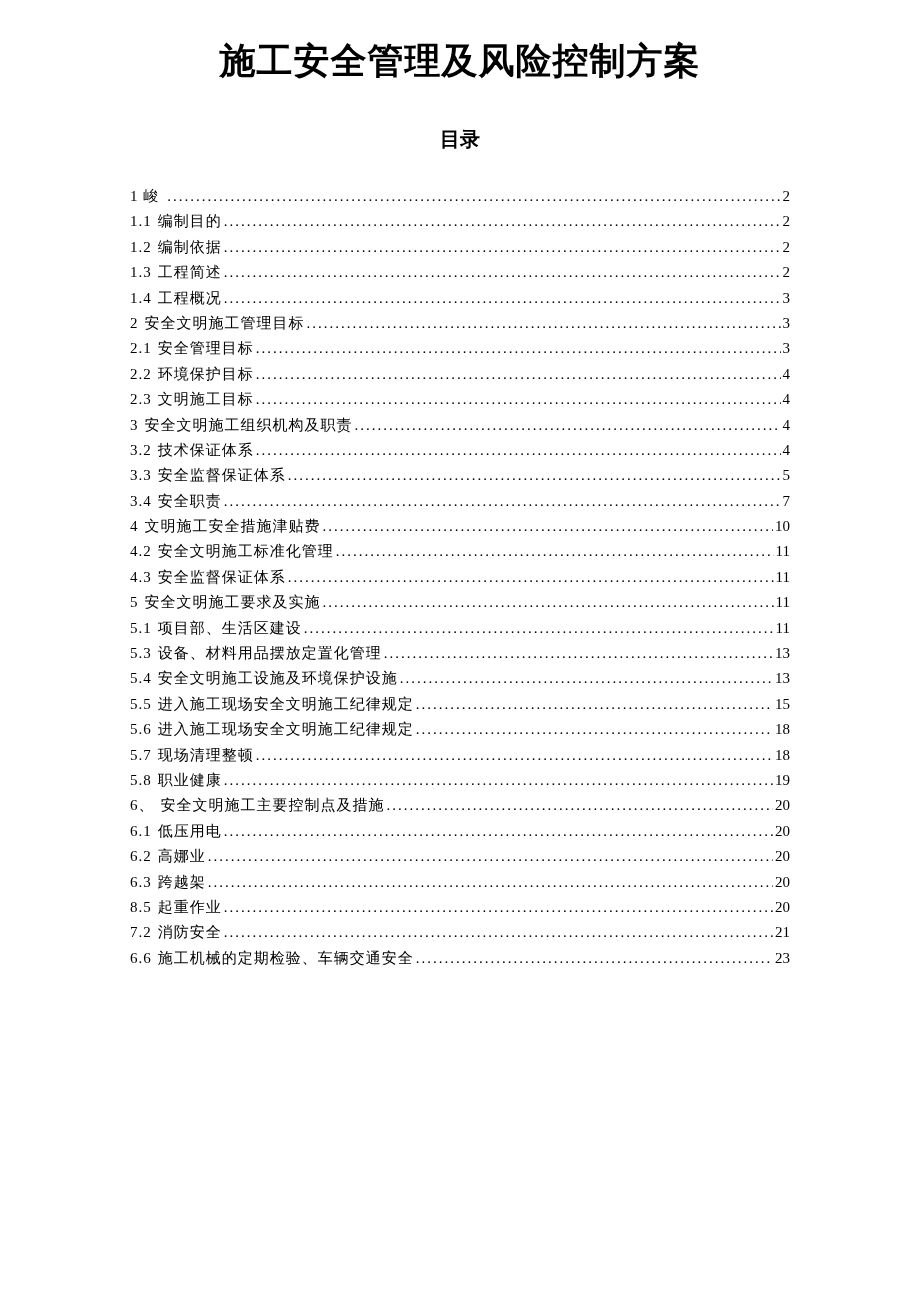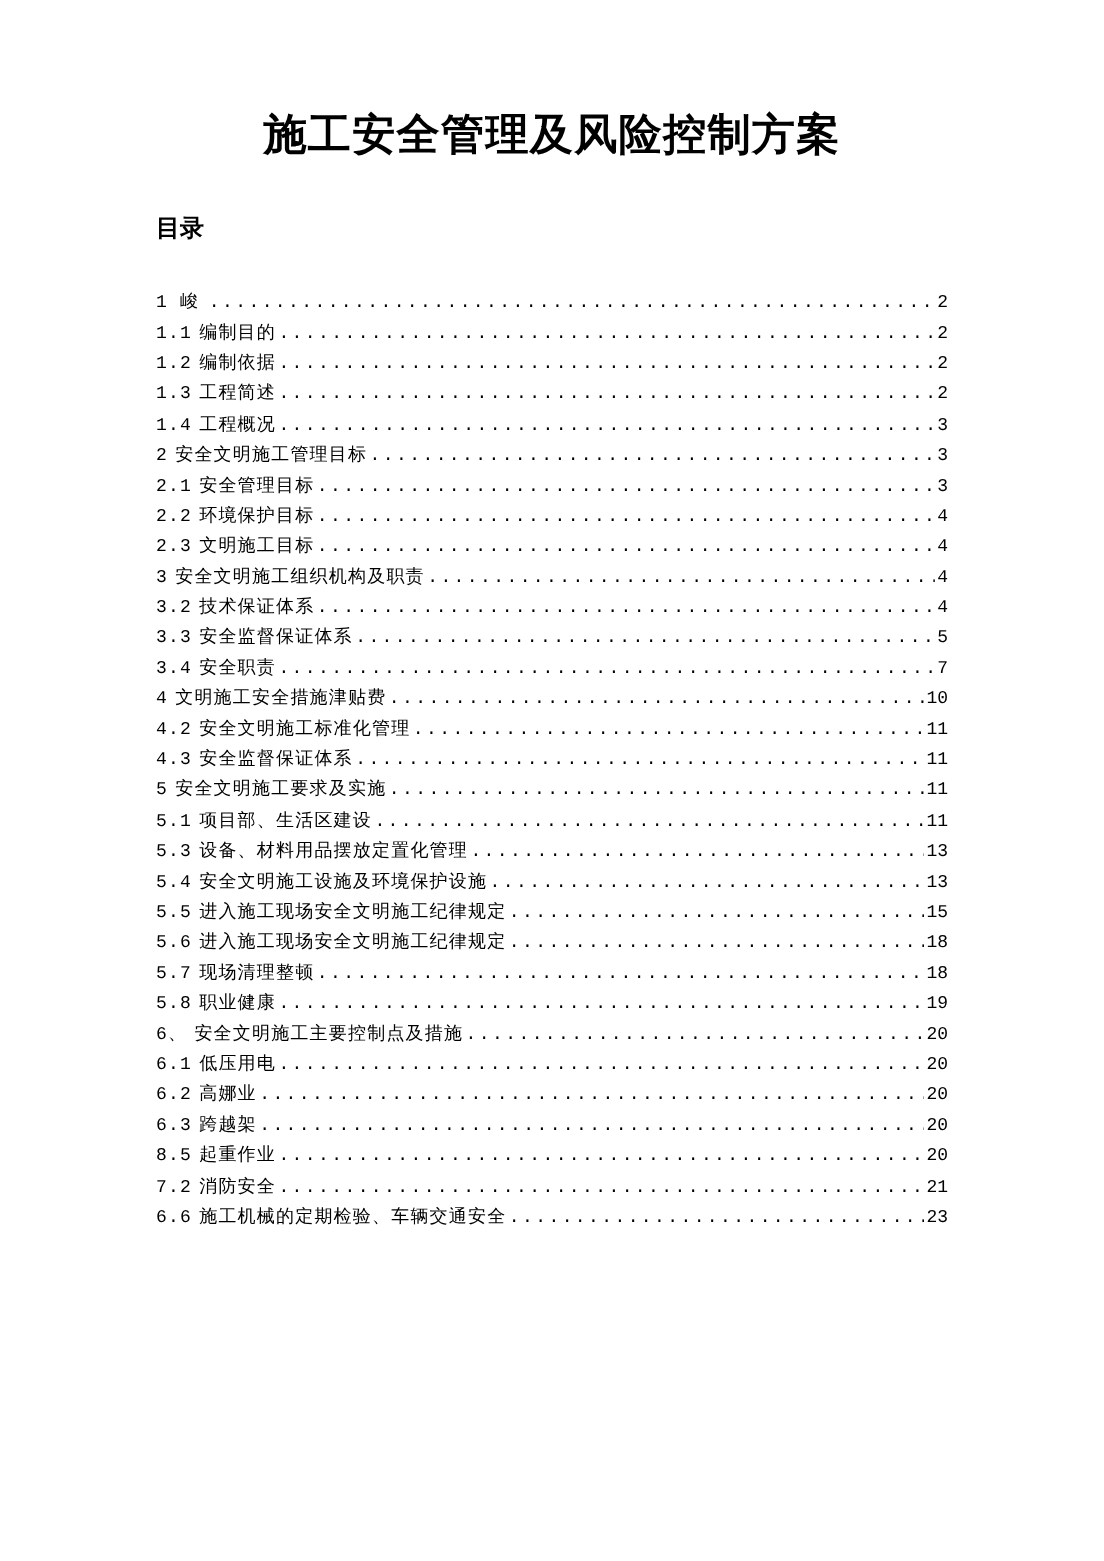--- a/index.html
+++ b/index.html
@@ -8,48 +8,47 @@
     background: #fff;
   }
   body {
     width: 920px;
     height: 1301px;
     box-sizing: border-box;
     font-family: "SimSun", "宋体", serif;
     color: #000;
   }
   .page {
-    padding: 88px 130px 0 130px;
+    padding: 37px 130px 0 130px;
   }
   .title {
     font-family: "SimSun", "宋体", serif;
     font-size: 36px;
     text-align: center;
     margin: 0 0 40px 0;
     letter-spacing: 1px;
   }
   .subtitle {
     font-family: "SimHei", "黑体", sans-serif;
     font-size: 20px;
     font-weight: bold;
-    text-align: left;
+    text-align: center;
     margin: 0 0 36px 0;
   }
   .toc {
     font-size: 15px;
     line-height: 1;
   }
   .toc-row {
     display: flex;
-    align-items: center;
+    align-items: flex-start;
     white-space: nowrap;
     margin: 0;
     padding: 0;
     height: 25.4px;
-    font-family: Liberation Mono, monospace;
   }
   .toc-num {
     flex: 0 0 auto;
     letter-spacing: 1px;
     padding-right: 6px;
   }
   .toc-label {
     flex: 0 0 auto;
     letter-spacing: 1px;
   }

